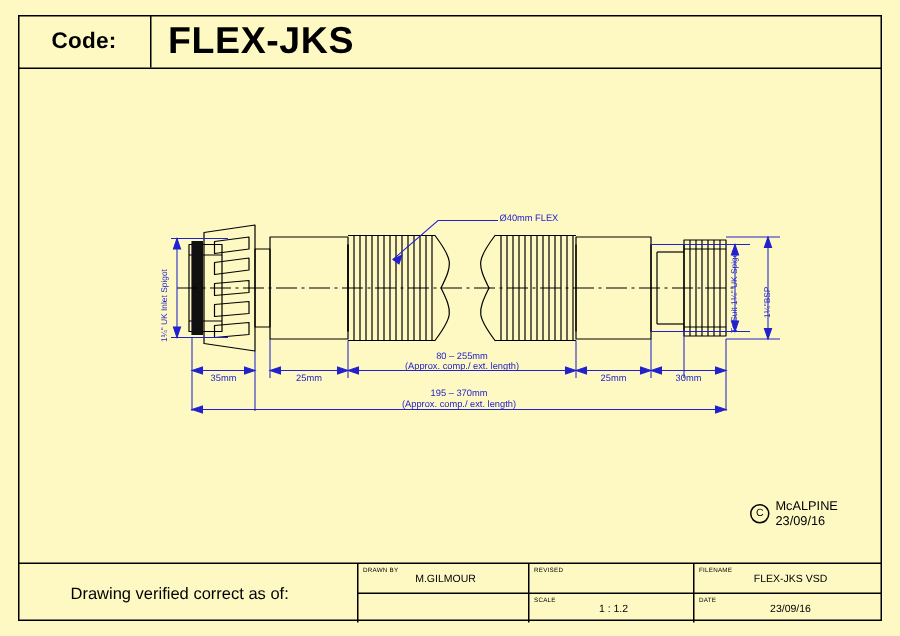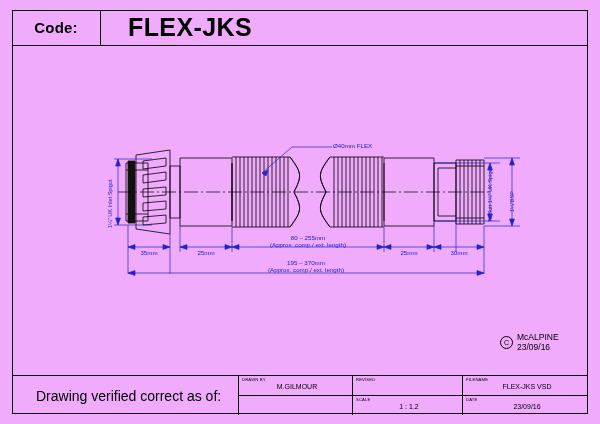--- a/index.html
+++ b/index.html
@@ -1,42 +1,42 @@
 <!DOCTYPE html>
 <html><head>
 <meta charset="utf-8">
 <style>
   html,body{margin:0;padding:0;background:#ffffff;}
   body{width:600px;height:424px;overflow:hidden;
        font-family:"Liberation Sans","DejaVu Sans",sans-serif;color:#000;}
-  #sheet{position:relative;width:600px;height:424px;background:#f0abfc;}
+  #sheet{position:relative;width:600px;height:424px;background:#fef9c3;}
 
   
   .frame{position:absolute;left:12px;top:10px;width:576px;height:404px;
          border:1.4px solid #000;box-sizing:border-box;}
 
   
   .code-row{position:absolute;left:12px;top:10px;width:576px;height:36px;
             border-bottom:1.4px solid #000;box-sizing:border-box;}
   .code-label{position:absolute;left:0;top:0;width:88px;height:100%;
               display:flex;align-items:center;justify-content:center;
               font-size:15px;font-weight:bold;letter-spacing:.2px;}
   .code-div{position:absolute;left:88px;top:0;width:0;height:100%;
             border-left:1.4px solid #000;}
   .code-value{position:absolute;left:100px;top:0;height:100%;
               display:flex;align-items:center;
-              font-size:25px;font-weight:bold;letter-spacing:.4px;margin-left:16px;}
+              font-size:25px;font-weight:bold;letter-spacing:.4px;}
 
   
   .title-block{position:absolute;left:12px;top:375px;width:576px;height:39px;
                border-top:1.4px solid #000;box-sizing:border-box;}
   .tb-cell{position:absolute;box-sizing:border-box;}
-  .tb-verified{left:0;top:0;width:226px;height:39px;
+  .tb-verified{left:11px;top:0;width:226px;height:39px;
                display:flex;align-items:center;padding-left:24px;
-               font-size:14px;}
+               font-size:11px;}
   .tb-vline{position:absolute;top:0;height:39px;border-left:1px solid #000;}
   .tb-sub{position:absolute;box-sizing:border-box;padding:1px 0 0 3px;}
   .tb-key{font-size:4.2px;letter-spacing:.15px;line-height:5px;
           text-transform:uppercase;display:block;}
   .tb-val{font-size:7px;display:block;text-align:center;margin-top:1px;}
   .hline{position:absolute;border-top:1px solid #000;}
 
   
   .logo{position:absolute;left:500px;top:333px;display:flex;align-items:center;
         gap:4px;}

